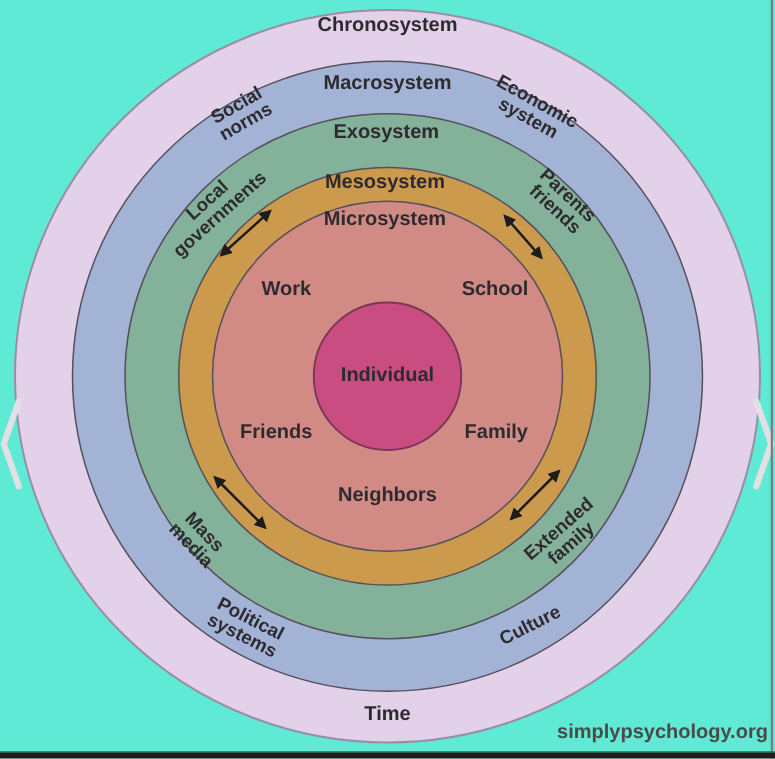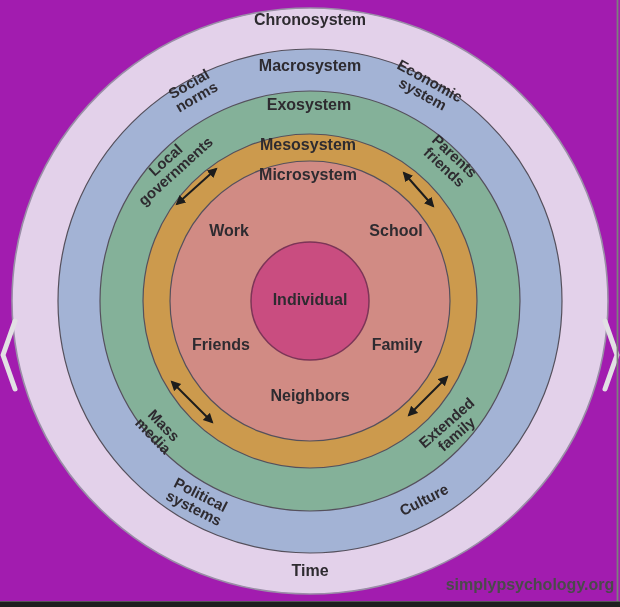--- a/index.html
+++ b/index.html
@@ -1,20 +1,20 @@
 <!DOCTYPE html>
 <html><head>
 <meta charset="utf-8">
 <title>Ecological Systems Diagram</title>
 <style>
   html,body{margin:0;padding:0;background:#ffffff;}
   .canvas{
     position:relative;
     width:620px;height:607px;
-    background:#a21caf;
+    background:#5eead4;
     overflow:hidden;
     font-family:"Liberation Sans", sans-serif;
   }
   svg text{
     fill:#2e2b30;
     font-family:"Liberation Sans", sans-serif;
     font-weight:600;
   }
   .ring-label{font-size:16px;}
   .inner-label{font-size:16px;}

